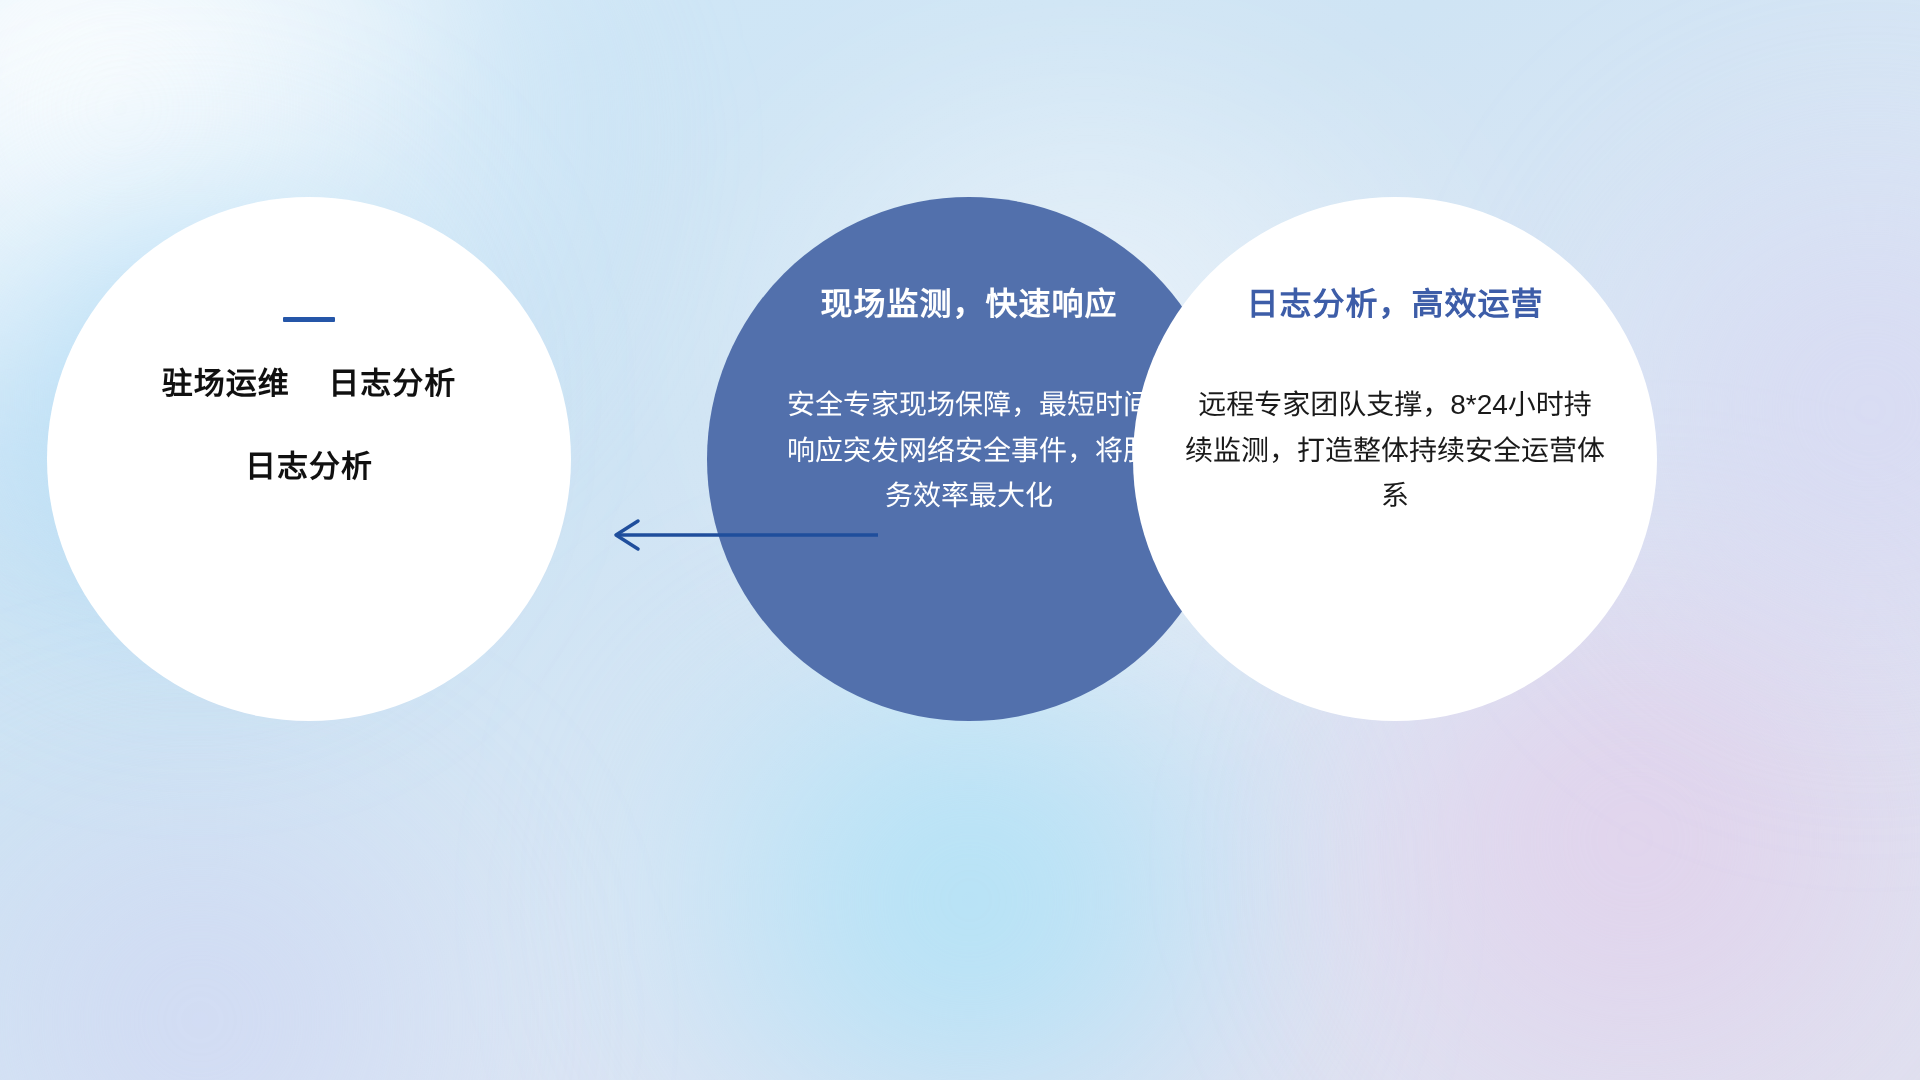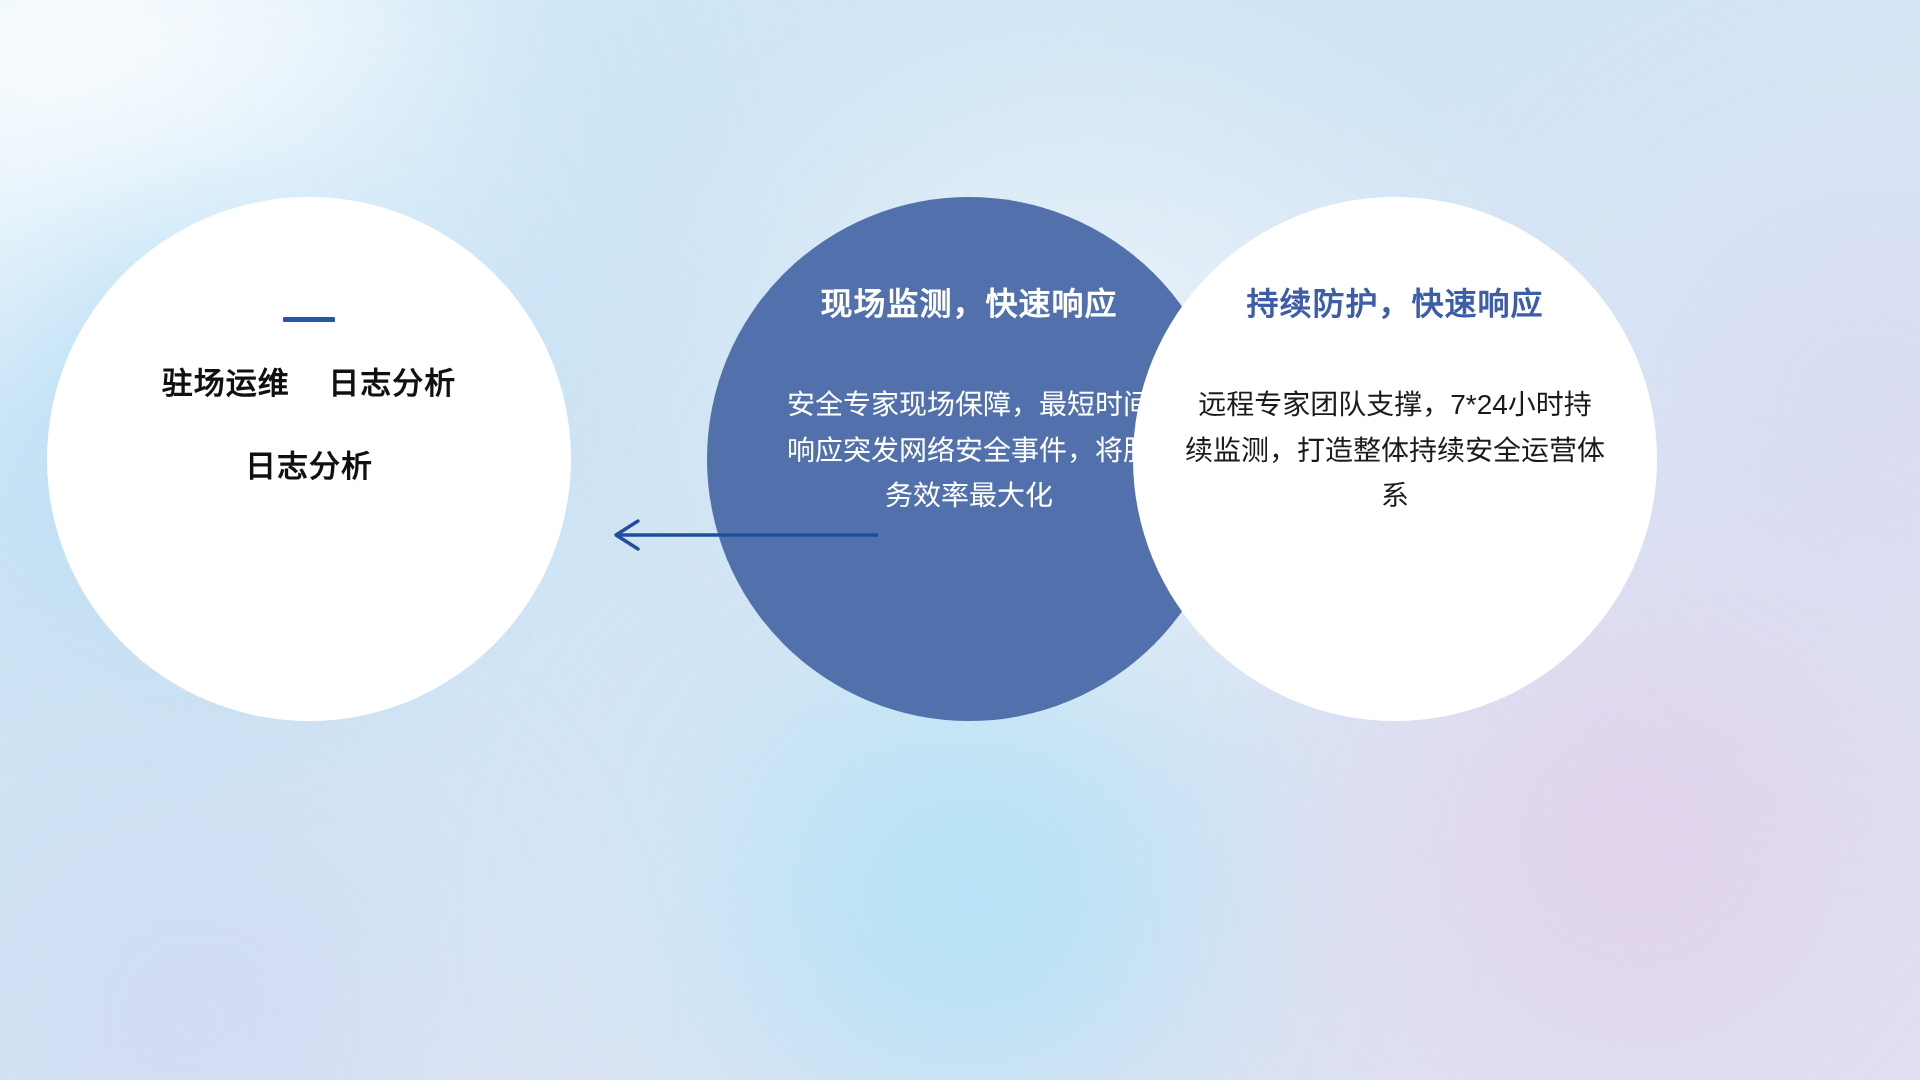--- a/index.html
+++ b/index.html
@@ -207,22 +207,22 @@
     <div class="left-line">驻场运维    日志分析</div>
     <div class="left-line last">日志分析</div>
   </div>
 
   <div class="circle" id="circle-mid">
     <div class="title">现场监测，快速响应</div>
     <div class="body">安全专家现场保障，最短时间响应突发网络安全事件，将服务效率最大化</div>
   </div>
 
   <div class="circle" id="circle-right">
-    <div class="title">持续防护，快速响应</div>
-    <div class="body">远程专家团队支撑，7*24小时持续监测，打造整体持续安全运营体系</div>
+    <div class="title">日志分析，高效运营</div>
+    <div class="body">远程专家团队支撑，8*24小时持续监测，打造整体持续安全运营体系</div>
   </div>
 
   <svg id="arrow" viewBox="0 0 280 40">
     <line x1="278" y1="20" x2="18" y2="20" stroke="#1F4E9C" stroke-width="3.5"></line>
     <polyline points="38,6 16,20 38,34" fill="none" stroke="#1F4E9C" stroke-width="3.5" stroke-linecap="round" stroke-linejoin="round"></polyline>
   </svg>
 
 </div>
 
 </body></html>

